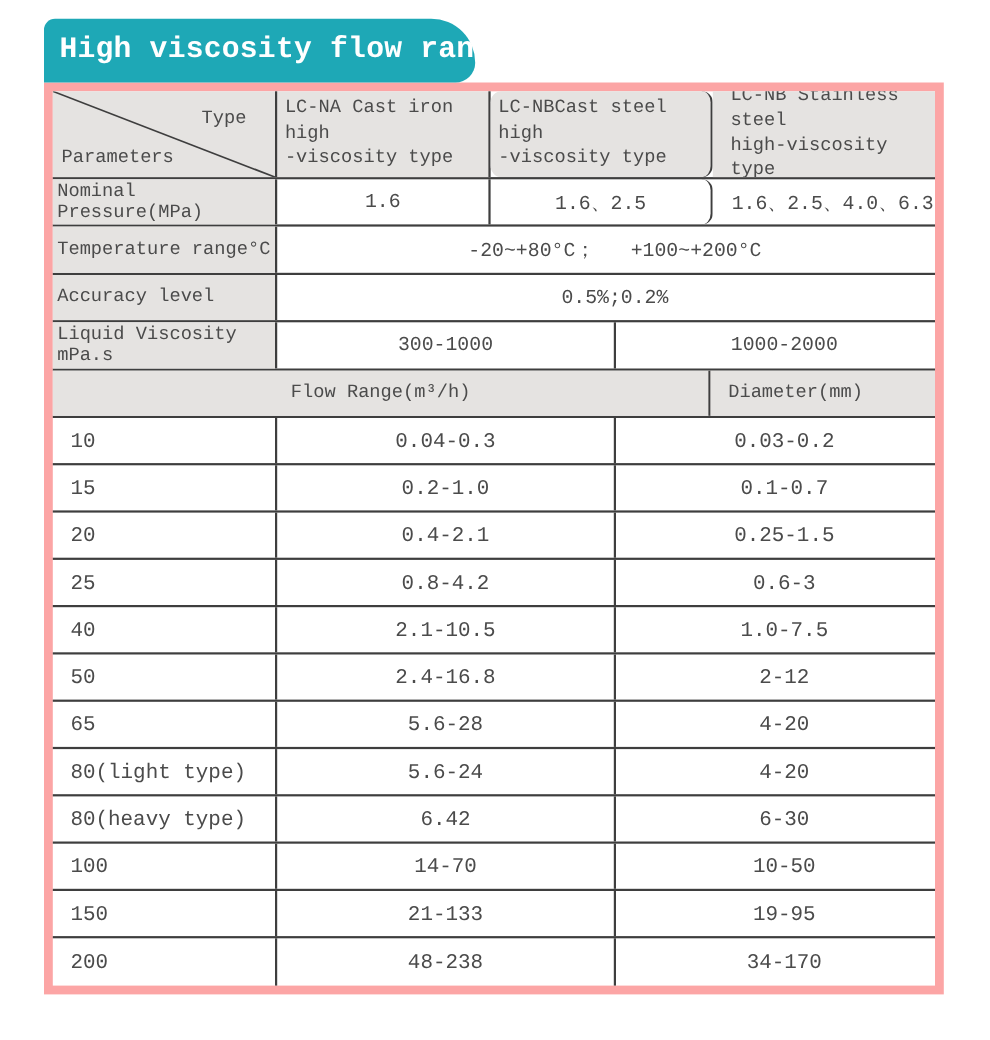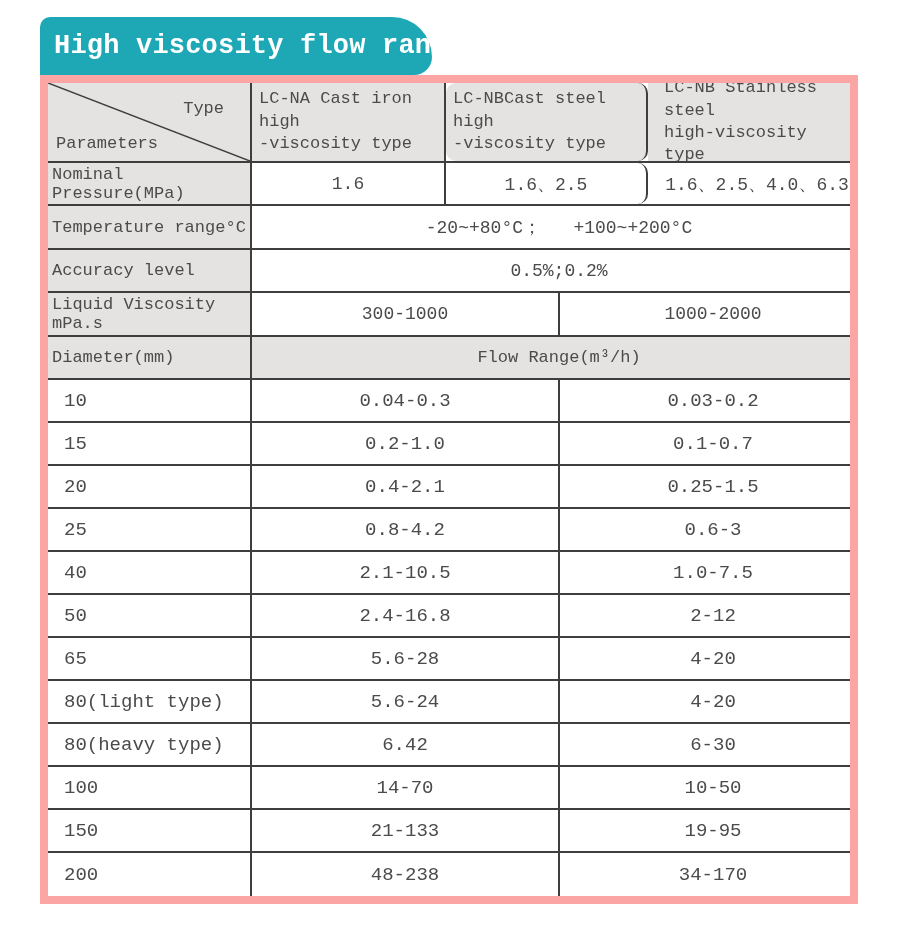--- a/index.html
+++ b/index.html
@@ -105,22 +105,22 @@
       <div class="c w-flex val">0.5%;0.2%</div>
     </div>
 
     <div class="t-row h-44">
       <div class="c w-label gray lbl">Liquid Viscosity mPa.s</div>
       <div class="c w-r1 val">300-1000</div>
       <div class="c w-flex val">1000-2000</div>
     </div>
 
     <div class="t-row h-43">
+      <div class="c w-flex gray flow-hdr">Flow Range(m³/h)</div>
       <div class="c w-label gray lbl">Diameter(mm)</div>
-      <div class="c w-flex gray flow-hdr">Flow Range(m³/h)</div>
     </div>
 
     <div class="t-row h-43">
       <div class="c w-label diam">10</div>
       <div class="c w-r1 val-flow">0.04-0.3</div>
       <div class="c w-flex val-flow">0.03-0.2</div>
     </div>
     <div class="t-row h-43">
       <div class="c w-label diam">15</div>
       <div class="c w-r1 val-flow">0.2-1.0</div>

